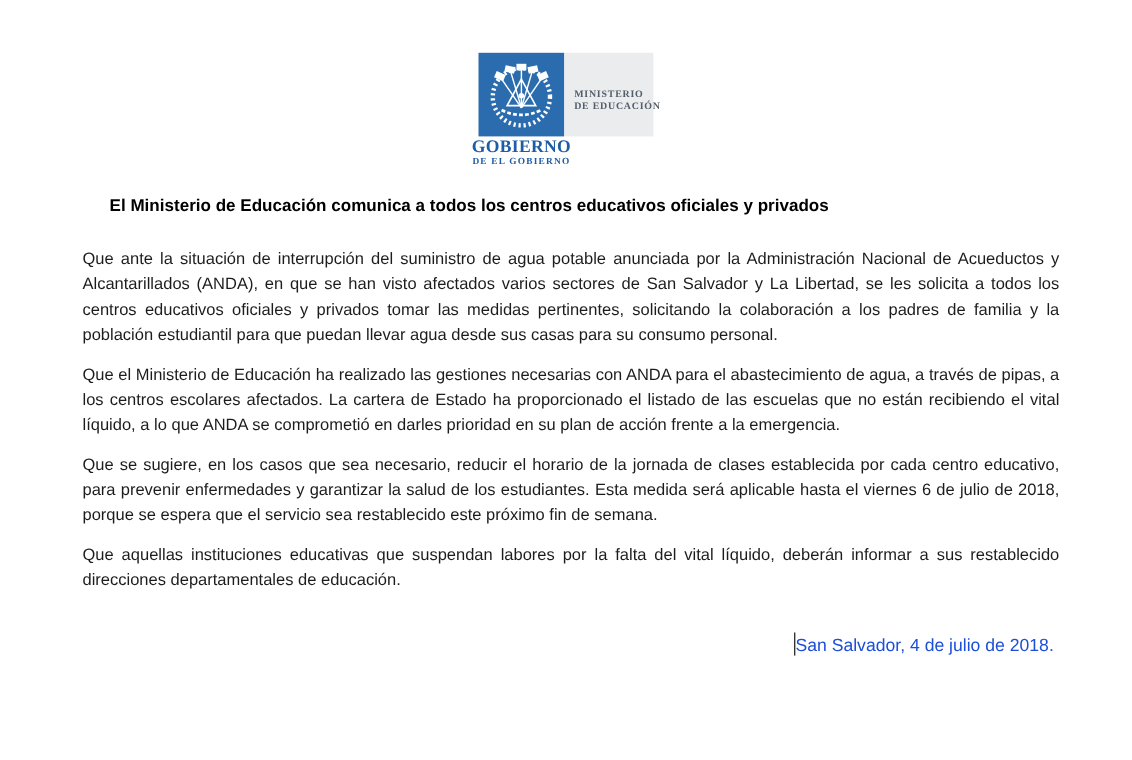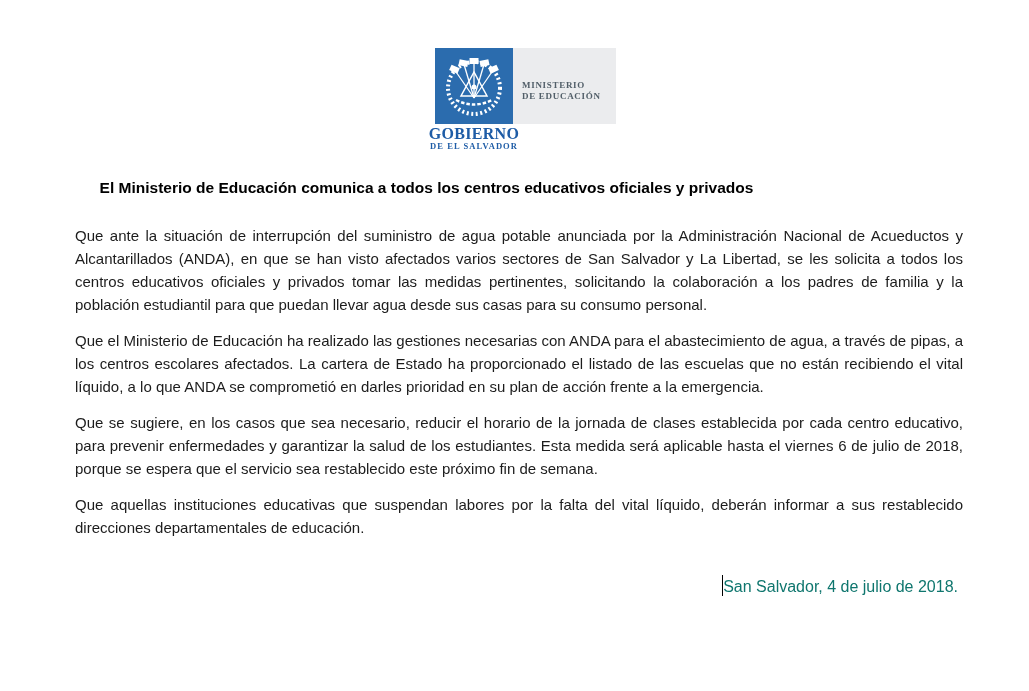--- a/index.html
+++ b/index.html
@@ -21,40 +21,40 @@
   .gobierno {
     font-family: "Liberation Serif", serif; font-weight: bold;
     color: #1e5ca6; font-size: 16px; line-height: 17px;
     letter-spacing: 0.3px; text-align: center; margin-top: 1px; white-space: nowrap;
   }
   .gobierno-sub {
     font-family: "Liberation Serif", serif; font-weight: bold;
     color: #1e5ca6; font-size: 8.5px; line-height: 9px;
     letter-spacing: 1.1px; text-align: center; white-space: nowrap;
   }
-  .ministry-box { width: 103px; height: 76px; background: #ebecee; padding: 32px 0 0 9px; }
+  .ministry-box { width: 81px; height: 76px; background: #ebecee; padding: 32px 0 0 9px; }
   .ministry-box div {
     font-family: "Liberation Serif", serif; font-weight: bold;
     color: #515e68; font-size: 9px; line-height: 11px; letter-spacing: 0.7px;
     white-space: nowrap;
   }
 
   
   .doc-title {
     position: absolute; top: 179px; left: 0; width: 853px;
     text-align: center; font-size: 15.5px; font-weight: bold; color: #000000;
   }
   .body-text { position: absolute; top: 224px; left: 63px; width: 900px; }
   .body-text p {
     font-size: 15px; line-height: 23px; text-align: justify;
     color: #1c1c1c; margin-bottom: 13px; margin-left: 12px;
   }
   .dateline {
     position: absolute; top: 575px; left: 60px; width: 898px;
-    text-align: right; font-size: 16px; color: #0f766e;
+    text-align: right; font-size: 16px; color: #1d4ed8;
   }
   .caret {
     display: inline-block; width: 1px; height: 21px;
     background: #000; vertical-align: -4px; margin-right: 0px;
   }
 </style>
 </head>
 <body>
 
 <div class="page">
@@ -79,21 +79,21 @@
               <rect x="38" y="6" width="9" height="6" transform="rotate(-12 43 9)"></rect>
               <rect x="47" y="12" width="9" height="6" transform="rotate(-24 52 15)"></rect>
             </g>
             <polygon points="32,18 19,42 45,42" stroke-width="1.5"></polygon>
             <circle cx="32" cy="33" r="2.5" fill="#ffffff" stroke="none"></circle>
             <path d="M14,46 q18,9 36,0" stroke-width="2.5" stroke-dasharray="3.5 2"></path>
           </g>
         </svg>
       </div>
       <div class="gobierno">GOBIERNO</div>
-      <div class="gobierno-sub">DE EL SALVADOR</div>
+      <div class="gobierno-sub">DE EL GOBIERNO</div>
     </div>
     <div class="ministry-box">
       <div>MINISTERIO</div>
       <div>DE EDUCACIÓN</div>
     </div>
   </header>
 
   <h1 class="doc-title">El Ministerio de Educación comunica a todos los centros educativos oficiales y privados</h1>
 
   <div class="body-text">

